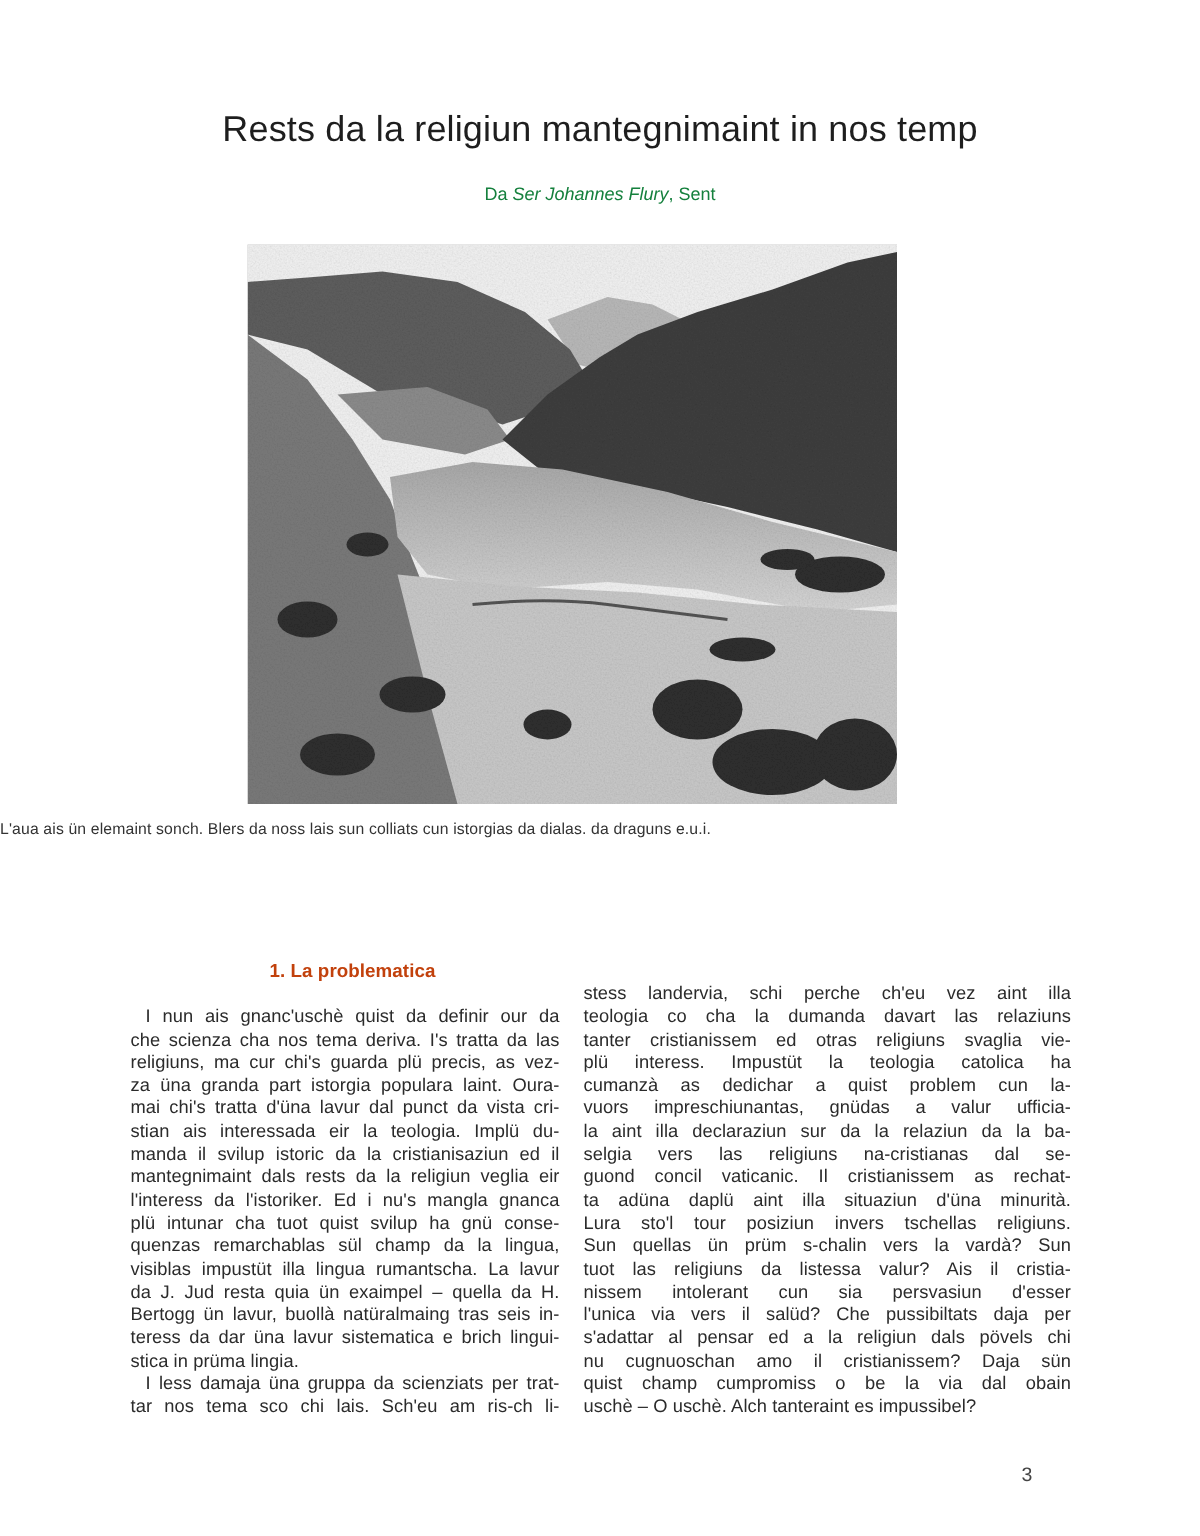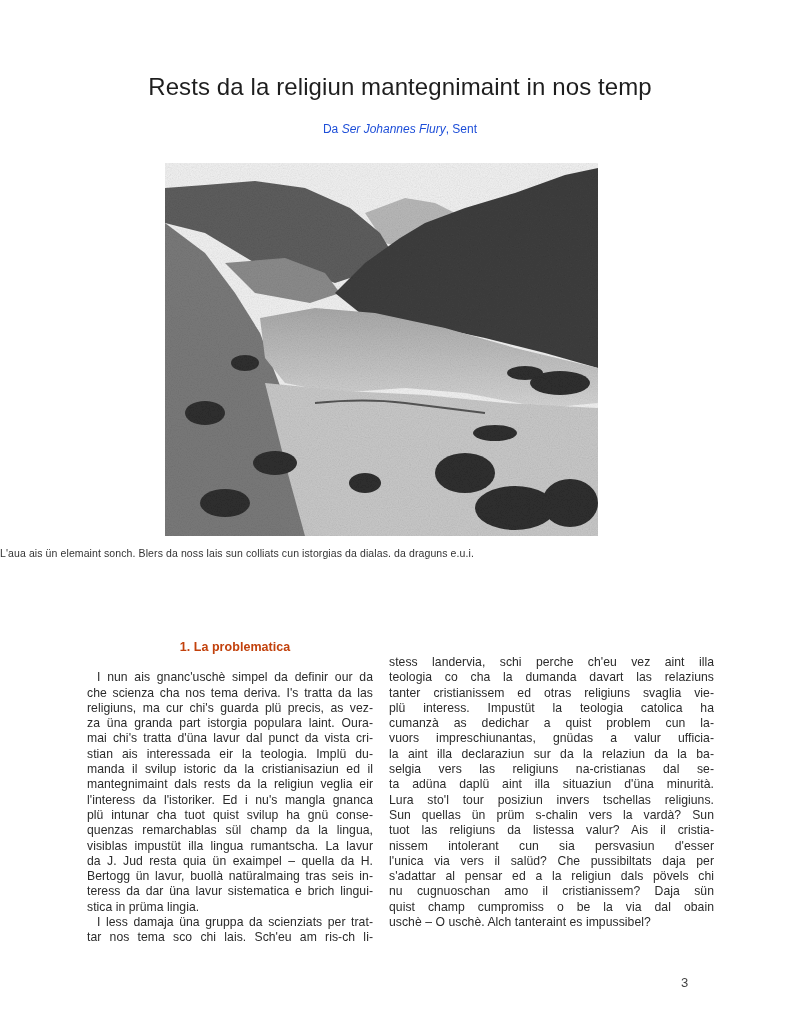--- a/index.html
+++ b/index.html
@@ -8,21 +8,21 @@
       overflow: hidden; color: #2a2a2a;
       font-family: "Liberation Sans", "DejaVu Sans", sans-serif;
     }
     .title {
       position: absolute; left: 0; right: 0; top: 72px; text-align: center;
       font-size: 24px; font-weight: normal; color: #1e1e1e; letter-spacing: 0.1px;
       margin: 0; line-height: 30px;
     }
     .author {
       position: absolute; left: 0; right: 0; top: 122px; text-align: center;
-      font-size: 12px; color: #1d4ed8;
+      font-size: 12px; color: #15803d;
     }
     .author i { font-style: italic; }
     .photo {
       position: absolute; left: 165px; top: 163px; width: 433px; height: 373px;
       overflow: hidden; background: #cfcfcf;
     }
     .photo svg { width: 100%; height: 100%; display: block; }
     .caption {
       position: absolute; left: 0; right: 0; top: 547px; text-align: left;
       font-size: 10.5px; color: #333; letter-spacing: 0.1px;
@@ -100,21 +100,21 @@
       <path d="M150 240 Q200 235 240 240 T320 250" stroke="#555" stroke-width="2" fill="none"></path>
     </g>
   </svg>
 </div>
 
 <div class="caption">L'aua ais ün elemaint sonch. Blers da noss lais sun colliats cun istorgias da dialas. da draguns e.u.i.</div>
 
 <div class="col col-left">
   <h2 class="section-heading">1.  La problematica</h2>
   <div class="para" id="p1" style="text-indent: 0px;">
-      <span class="line" style="padding-left: 10px;">I nun ais gnanc'uschè simpel da definir our da</span>
+      <span class="line" style="padding-left: 10px;">I nun ais gnanc'uschè quist da definir our da</span>
       <span class="line">che scienza cha nos tema deriva. I's tratta da las</span>
       <span class="line">religiuns, ma cur chi's guarda plü precis, as vez-</span>
       <span class="line">za üna granda part istorgia populara laint. Oura-</span>
       <span class="line">mai chi's tratta d'üna lavur dal punct da vista cri-</span>
       <span class="line">stian ais interessada eir la teologia. Implü du-</span>
       <span class="line">manda il svilup istoric da la cristianisaziun ed il</span>
       <span class="line">mantegnimaint dals rests da la religiun veglia eir</span>
       <span class="line">l'interess da l'istoriker. Ed i nu's mangla gnanca</span>
       <span class="line">plü intunar cha tuot quist svilup ha gnü conse-</span>
       <span class="line">quenzas remarchablas sül champ da la lingua,</span>
@@ -133,20 +133,21 @@
 <div class="col col-right">
   <div class="para noindent" id="p3" style="text-indent: 0px;">
       <span class="line">stess landervia, schi perche ch'eu vez aint illa</span>
       <span class="line">teologia co cha la dumanda davart las relaziuns</span>
       <span class="line">tanter cristianissem ed otras religiuns svaglia vie-</span>
       <span class="line">plü interess. Impustüt la teologia catolica ha</span>
       <span class="line">cumanzà as dedichar a quist problem cun la-</span>
       <span class="line">vuors impreschiunantas, gnüdas a valur ufficia-</span>
       <span class="line">la aint illa declaraziun sur da la relaziun da la ba-</span>
       <span class="line">selgia vers las religiuns na-cristianas dal se-</span>
+      <span class="line">guond concil vaticanic. Il cristianissem as rechat-</span>
       <span class="line">ta adüna daplü aint illa situaziun d'üna minurità.</span>
       <span class="line">Lura sto'l tour posiziun invers tschellas religiuns.</span>
       <span class="line">Sun quellas ün prüm s-chalin vers la vardà? Sun</span>
       <span class="line">tuot las religiuns da listessa valur? Ais il cristia-</span>
       <span class="line">nissem intolerant cun sia persvasiun d'esser</span>
       <span class="line">l'unica via vers il salüd? Che pussibiltats daja per</span>
       <span class="line">s'adattar al pensar ed a la religiun dals pövels chi</span>
       <span class="line">nu cugnuoschan amo il cristianissem? Daja sün</span>
       <span class="line">quist champ cumpromiss o be la via dal obain</span>
       <span class="line last">uschè – O uschè. Alch tanteraint es impussibel?</span>

